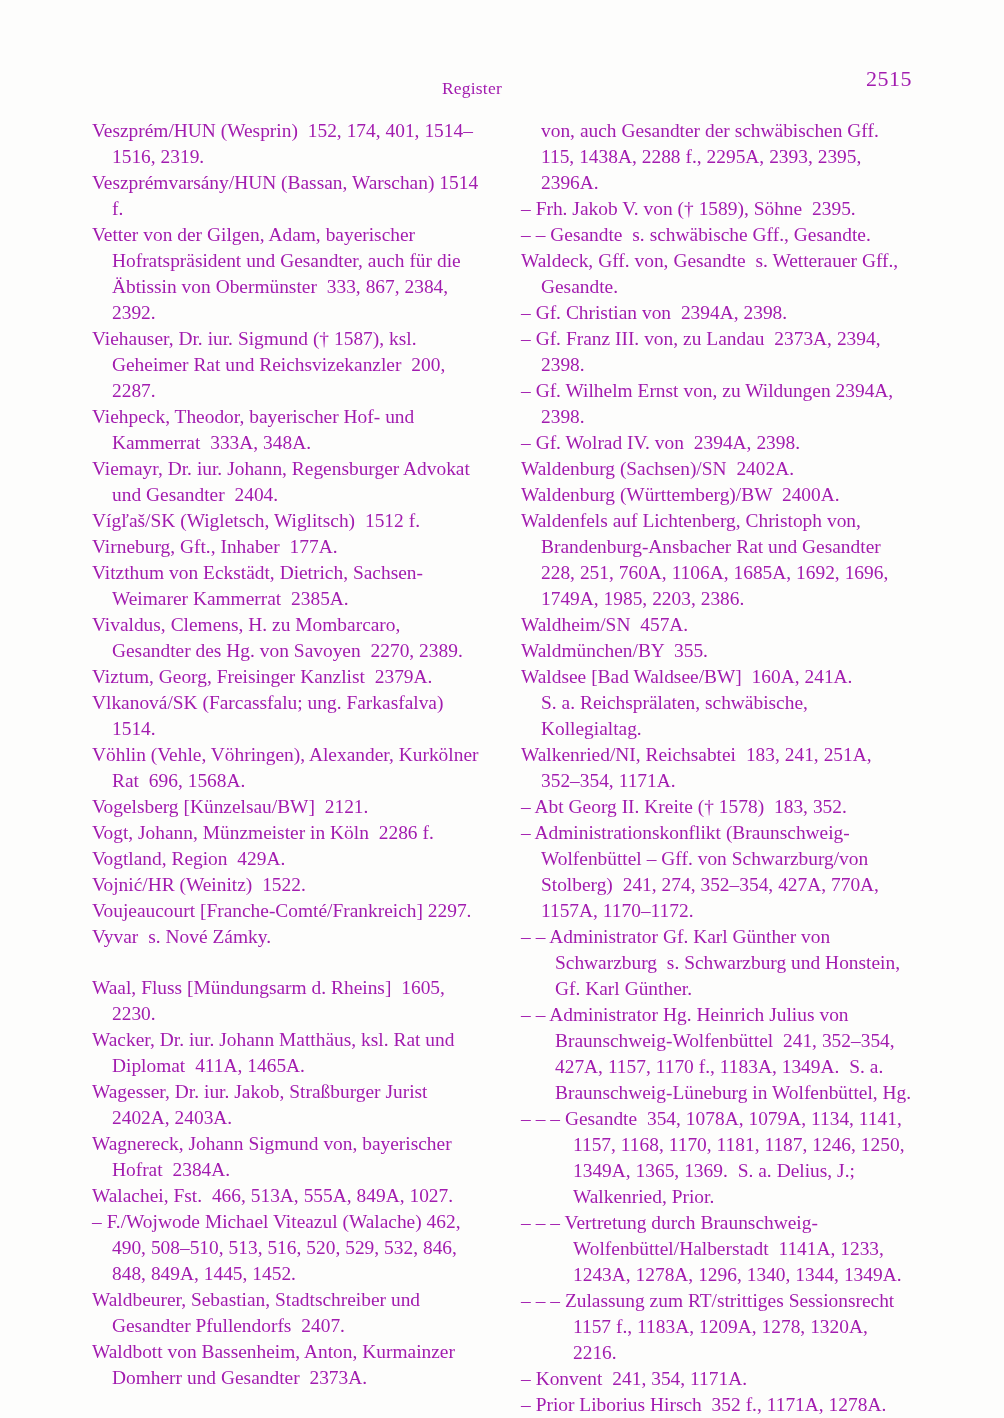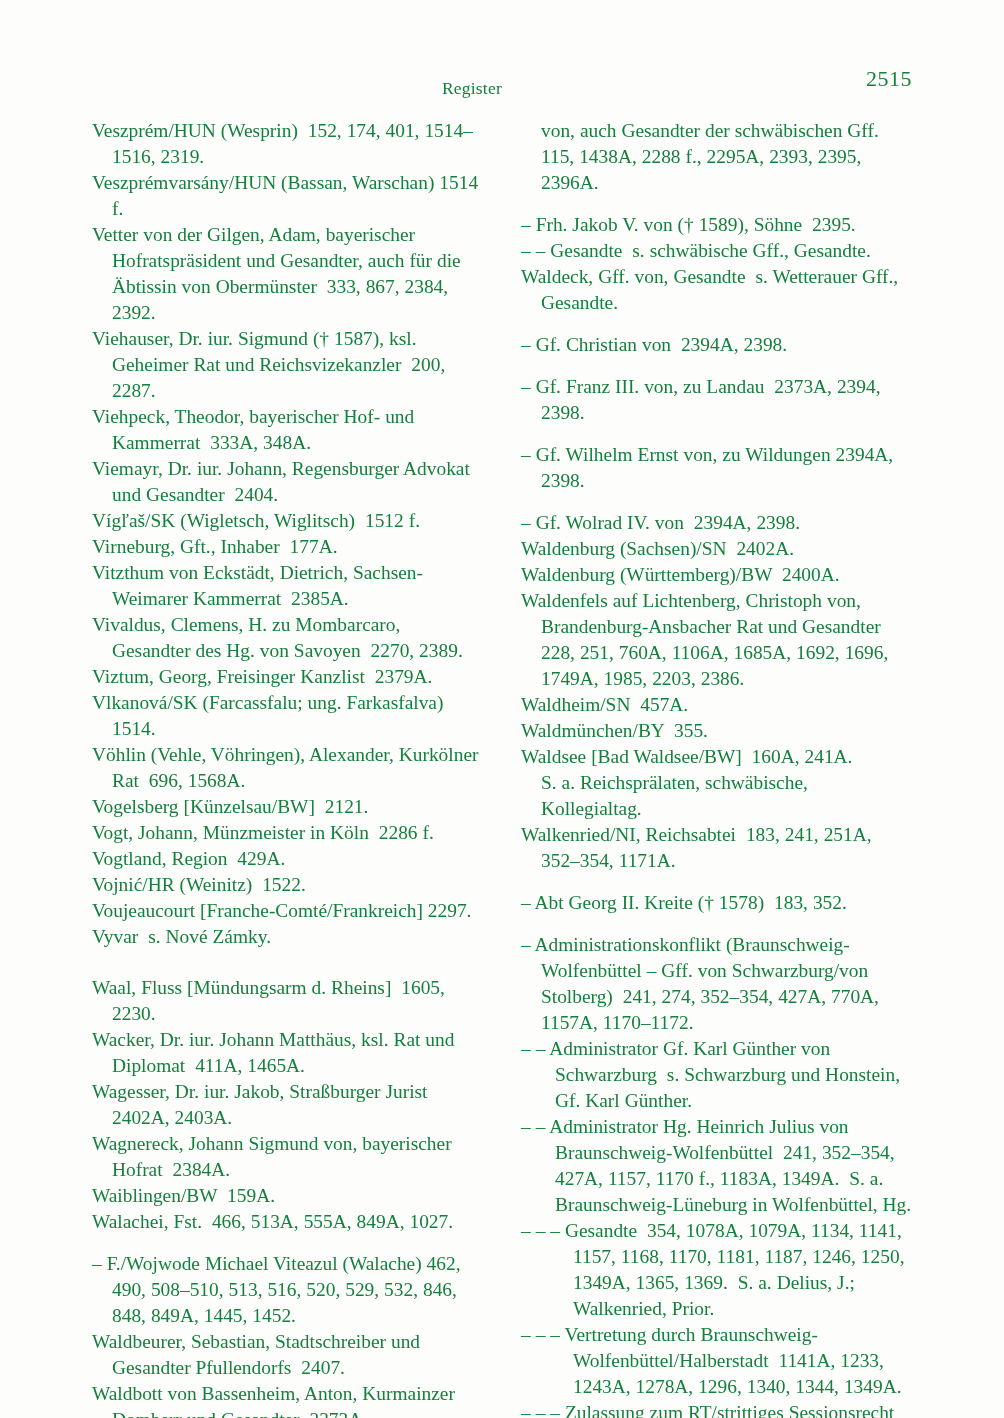--- a/index.html
+++ b/index.html
@@ -7,21 +7,21 @@
     margin: 0;
     padding: 0;
     background: #ffffff;
   }
   .page {
     position: relative;
     width: 1004px;
     height: 1418px;
     background: #fdfdfc;
     font-family: "Liberation Serif", "DejaVu Serif", serif;
-    color: #15803d;
+    color: #a21caf;
     overflow: hidden;
     box-sizing: border-box;
   }
 
   
   .running-head {
     position: absolute;
     left: 92px;
     right: 92px;
     top: 74px;
@@ -68,21 +68,20 @@
   }
   
   .entry.lvl0 {
     padding-left: 20px;
     text-indent: -20px;
   }
   
   .entry.lvl1 {
     padding-left: 20px;
     text-indent: -20px;
-    margin-top: 16px;
   }
   
   .entry.lvl2 {
     padding-left: 34px;
     text-indent: -34px;
   }
   
   .entry.lvl3 {
     padding-left: 52px;
     text-indent: -52px;
@@ -125,21 +124,20 @@
         <p class="entry lvl0">Vogt, Johann, Münzmeister in Köln  2286 f.</p>
         <p class="entry lvl0">Vogtland, Region  429A.</p>
         <p class="entry lvl0">Vojnić/HR (Weinitz)  1522.</p>
         <p class="entry lvl0">Voujeaucourt [Franche-Comté/Frankreich] 2297.</p>
         <p class="entry lvl0">Vyvar  s. Nové Zámky.</p>
         <div class="spacer"></div>
         <p class="entry lvl0">Waal, Fluss [Mündungsarm d. Rheins]  1605, 2230.</p>
         <p class="entry lvl0">Wacker, Dr. iur. Johann Matthäus, ksl. Rat und Diplomat  411A, 1465A.</p>
         <p class="entry lvl0">Wagesser, Dr. iur. Jakob, Straßburger Jurist 2402A, 2403A.</p>
         <p class="entry lvl0">Wagnereck, Johann Sigmund von, bayerischer Hofrat  2384A.</p>
-        <p class="entry lvl0">Waiblingen/BW  159A.</p>
         <p class="entry lvl0">Walachei, Fst.  466, 513A, 555A, 849A, 1027.</p>
         <p class="entry lvl1">– F./Wojwode Michael Viteazul (Walache) 462, 490, 508–510, 513, 516, 520, 529, 532, 846, 848, 849A, 1445, 1452.</p>
         <p class="entry lvl0">Waldbeurer, Sebastian, Stadtschreiber und Gesandter Pfullendorfs  2407.</p>
         <p class="entry lvl0">Waldbott von Bassenheim, Anton, Kurmainzer Domherr und Gesandter  2373A.</p>
       </div>
     <div class="col" id="col-right">
         <p class="entry cont">von, auch Gesandter der schwäbischen Gff.  115, 1438A, 2288 f., 2295A, 2393, 2395, 2396A.</p>
         <p class="entry lvl1">– Frh. Jakob V. von († 1589), Söhne  2395.</p>
         <p class="entry lvl2">– – Gesandte  s. schwäbische Gff., Gesandte.</p>
         <p class="entry lvl0">Waldeck, Gff. von, Gesandte  s. Wetterauer Gff., Gesandte.</p>

